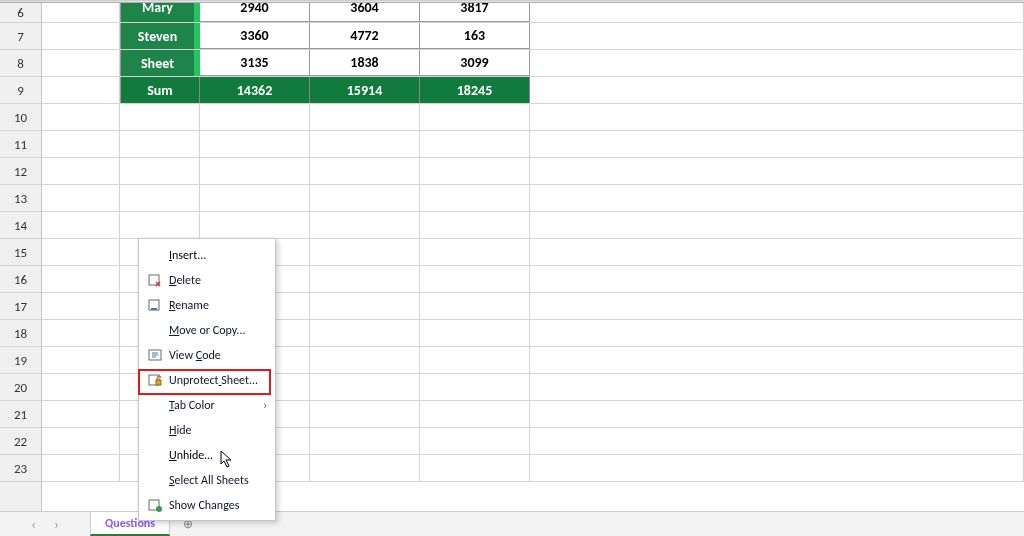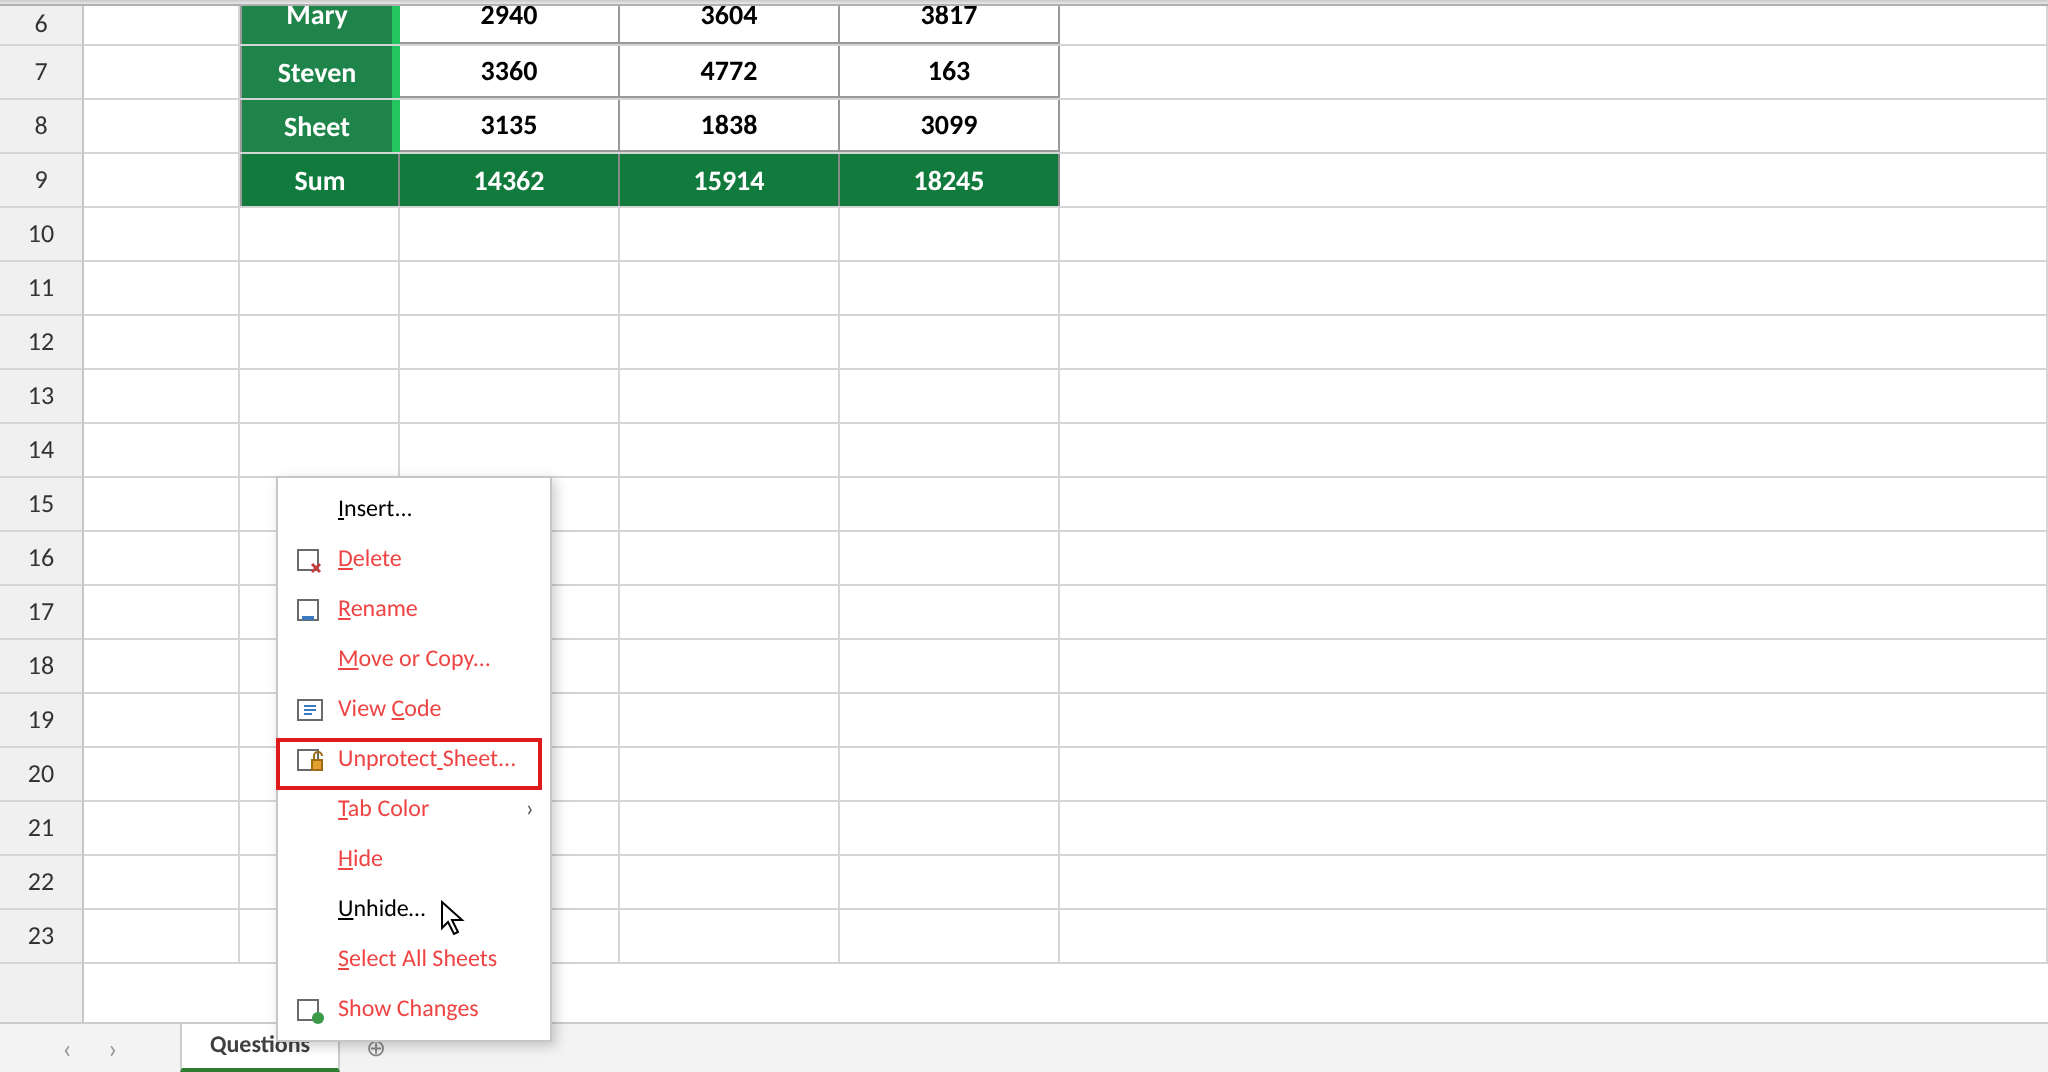--- a/index.html
+++ b/index.html
@@ -62,21 +62,21 @@
     align-items: center;
     font-size: 14px;
     padding: 0 6px;
   }
   .col-a { width: 78px; }
   .col-b { width: 80px; justify-content: center; font-weight: bold; }
   .col-c, .col-d, .col-e { width: 110px; justify-content: center; font-weight: bold; }
   .green-head {
     background: #1e8449;
     color: #fff;
-    border-right: 4px solid #22c55e;
+    border-right: 6px solid #22c55e;
   }
   .sum-row .cell {
     background: #117a3d;
     color: #fff;
     font-weight: bold;
     border-right: 1px solid #888;
   }
   .sum-row .col-a { background: #fff; border-right:1px solid #d4d4d4; }
   .data-cell {
     border-right: 1px solid #999 !important;
@@ -105,21 +105,21 @@
     gap: 18px;
     color: #999;
   }
   .sheet-tab {
     height: 24px;
     padding: 0 14px;
     background: #fff;
     border-left: 1px solid #ccc;
     border-right: 1px solid #ccc;
     border-bottom: 2px solid #2e7d32;
-    color: #404040;
+    color: #8b5cf6;
     font-size: 12px;
     font-weight: bold;
     display: flex;
     align-items: center;
   }
   .new-sheet {
     width: 28px;
     text-align: center;
     color: #888;
     font-size: 12px;
@@ -136,21 +136,21 @@
     box-shadow: 2px 2px 6px rgba(0,0,0,0.2);
     font-size: 12px;
     padding: 3px 0;
     z-index: 50;
   }
   .menu-item {
     display: flex;
     align-items: center;
     height: 25px;
     padding: 0 6px;
-    color: #ef4444;
+    color: #0f172a;
     position: relative;
   }
   .menu-item.disabled { color: #000000; }
   .menu-icon {
     width: 20px;
     height: 16px;
     display: flex;
     align-items: center;
     justify-content: center;
     margin-right: 4px;

